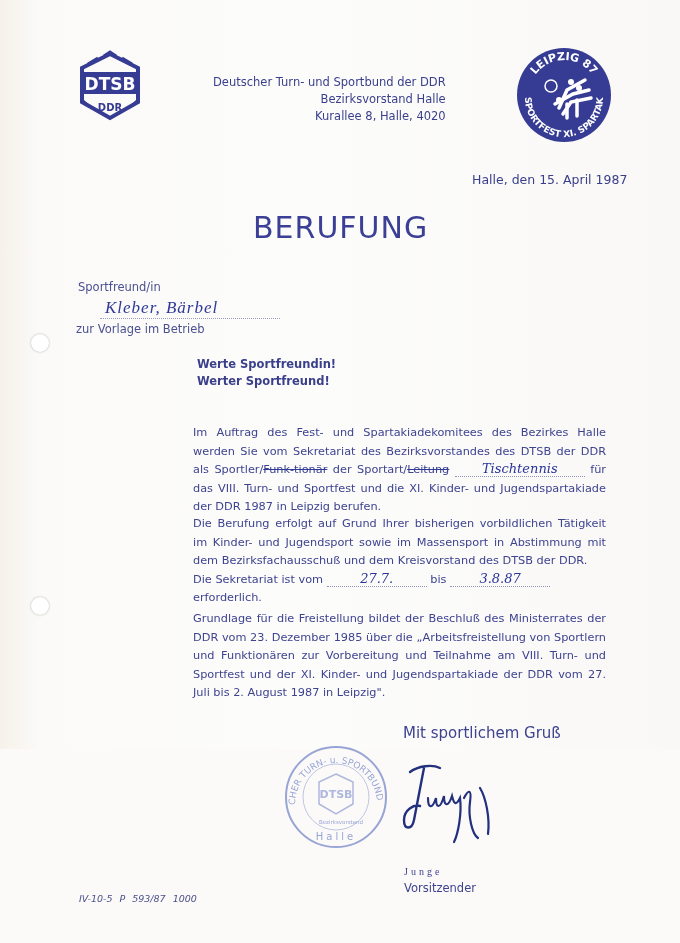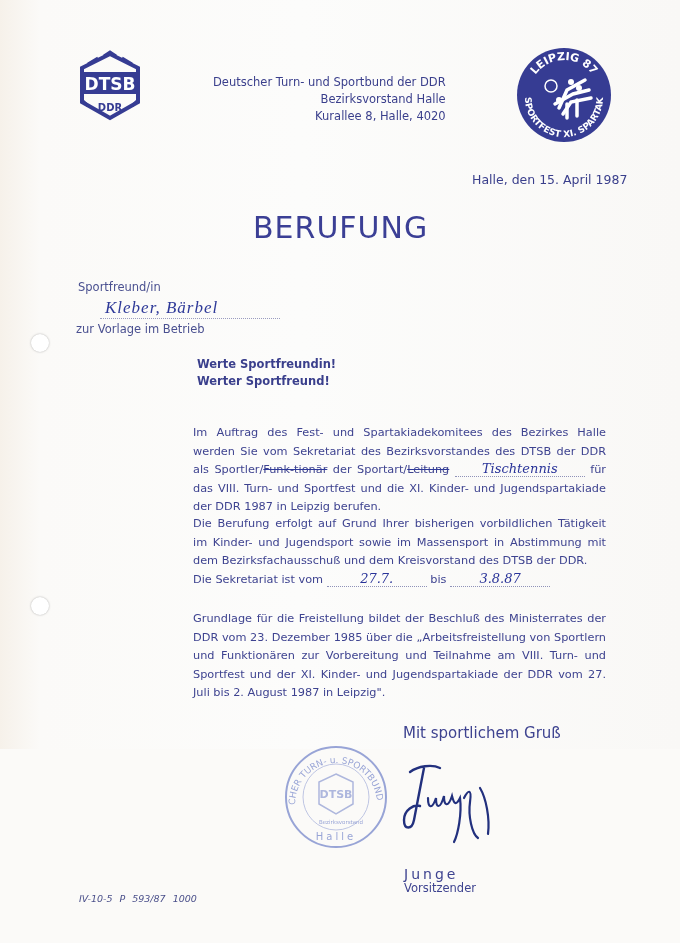--- a/index.html
+++ b/index.html
@@ -49,21 +49,21 @@
     .para3 { top: 610px; }
     .strike { text-decoration: line-through; text-decoration-color: #2e3a9a; }
     .fill {
       display: inline-block; border-bottom: 1px dotted #8f92b8; text-align: center;
       font-family: "DejaVu Serif", serif; font-style: italic; font-size: 13px; color: #2a3499;
       line-height: 14px;
     }
     .closing { position: absolute; left: 403px; top: 724px; font-size: 15px; color: #3e4390; }
     .signature { position: absolute; left: 398px; top: 758px; width: 110px; height: 90px; }
     .stamp { position: absolute; left: 283px; top: 744px; width: 106px; height: 106px; opacity: 0.7; }
-    .signer-name { position: absolute; left: 404px; top: 866px; font-size: 14px; letter-spacing: 3px; color: #3e4390; }
+    .signer-name { position: absolute; left: 404px; top: 866px; font-size: 10px; letter-spacing: 3px; color: #3e4390; font-family: Liberation Serif, serif; }
     .signer-role { position: absolute; left: 404px; top: 881px; font-size: 11.5px; color: #3e4390; }
     .footer-code { position: absolute; left: 79px; top: 893px; font-size: 9.5px; color: #4a4f8a; word-spacing: 4px; font-style: italic; }
   </style>
 </head>
 <body>
 
 <div class="paper">
 
   <div class="punch" style="left:31px; top:334px;"></div>
   <div class="punch" style="left:31px; top:597px;"></div>
@@ -129,20 +129,21 @@
   </div>
 
   <div class="body para2">
     <div>Die Berufung erfolgt auf Grund Ihrer bisherigen vorbildlichen Tätigkeit im Kinder- und Jugendsport sowie im Massensport in Abstimmung mit dem Bezirksfachausschuß und dem Kreisvorstand des DTSB der DDR.</div>
     <div style="text-align:left;">
       <span>Die Sekretariat ist vom</span>
       <span class="fill" style="width:100px;">27.7.</span>
       <span>bis</span>
       <span class="fill" style="width:100px;">3.8.87</span>
     </div>
+    <div>erforderlich.</div>
   </div>
 
   <div class="body para3">Grundlage für die Freistellung bildet der Beschluß des Ministerrates der DDR vom 23. Dezember 1985 über die „Arbeitsfreistellung von Sportlern und Funktionären zur Vorbereitung und Teilnahme am VIII. Turn- und Sportfest und der XI. Kinder- und Jugendspartakiade der DDR vom 27. Juli bis 2. August 1987 in Leipzig".</div>
 
   <div class="closing">Mit sportlichem Gruß</div>
 
   <svg class="stamp" viewBox="0 0 106 106">
     <defs>
       <path id="stampArc" d="M 12 60 A 41 41 0 1 1 94 60"></path>
       <path id="stampArcBottom" d="M 24 78 A 36 36 0 0 0 82 78"></path>

